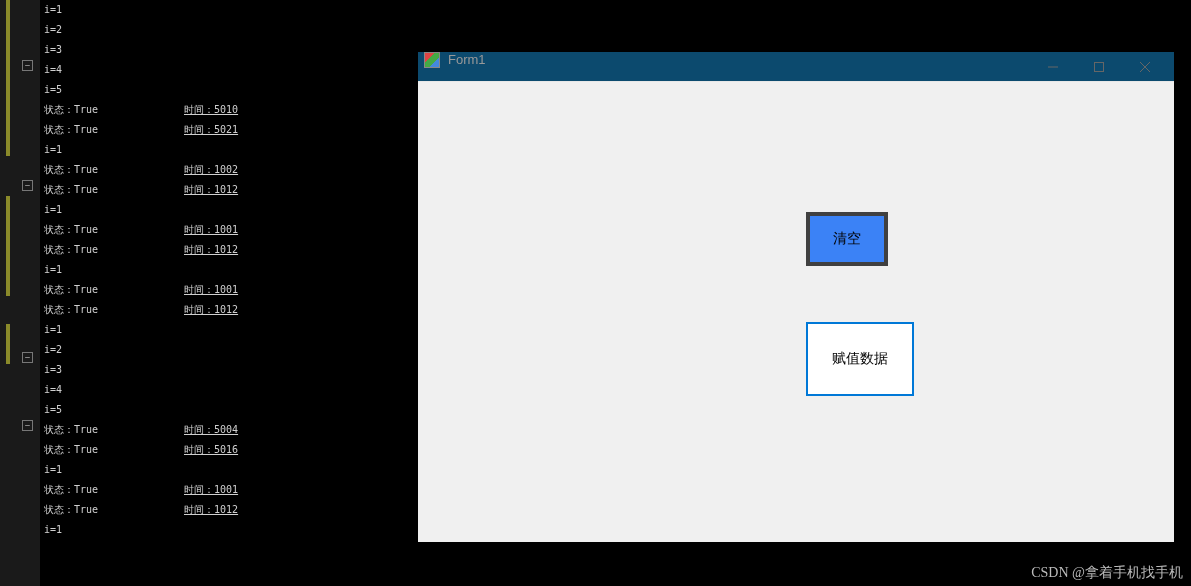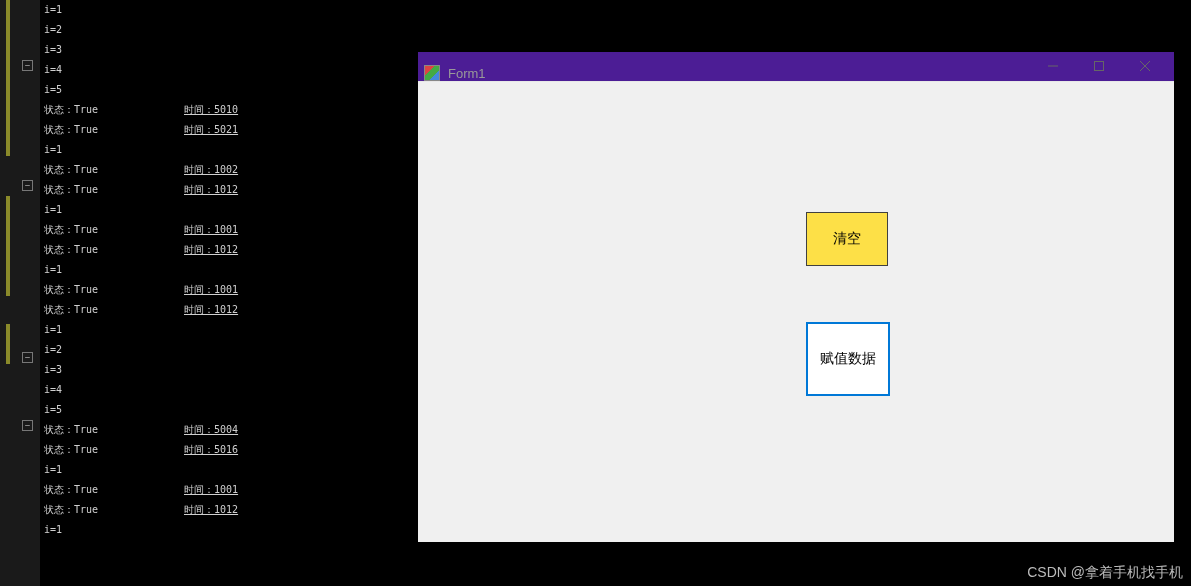--- a/index.html
+++ b/index.html
@@ -50,23 +50,23 @@
 
   .winform {
     position: absolute;
     left: 418px; top: 52px;
     width: 756px; height: 490px;
     background: #f0f0f0;
     box-shadow: 0 4px 20px rgba(0,0,0,0.5);
   }
   .titlebar {
     height: 30px;
-    background: #4c1d95;
+    background: #0c4a6e;
     display: flex;
-    align-items: flex-end;
+    align-items: flex-start;
     padding: 0 6px;
     border-bottom: 1px solid #e8e8e8;
   }
   .app-icon {
     width: 16px; height: 16px;
     background: linear-gradient(135deg,#d44 0 33%, #4a4 33% 66%, #48d 66% 100%);
     margin-right: 8px;
     border: 1px solid #888;
   }
   .title-text { color: #999; font-family: "Microsoft YaHei", Arial, sans-serif; font-size: 13px; flex: 1; }
@@ -74,41 +74,41 @@
     width: 46px; height: 30px;
     display: flex; align-items: center; justify-content: center;
     color: #666;
   }
   .winbtn svg { width: 10px; height: 10px; }
 
   .form-body { position: relative; width: 100%; height: calc(100% - 30px); }
   .btn {
     position: absolute;
     width: 82px; height: 54px;
-    background: #fde047;
-    border: 1px solid #404040;
+    background: #3b82f6;
+    border: 4px solid #404040;
     font-family: "Microsoft YaHei", Arial, sans-serif;
     font-size: 14px;
     color: #000;
     cursor: pointer;
     display: flex; align-items: center; justify-content: center;
   }
   .btn-clear { left: 388px; top: 130px; }
   .btn-assign {
     left: 388px; top: 240px;
-    width: 84px; height: 74px;
+    width: 108px; height: 74px;
     border: 2px solid #0078d7;
     background: #fff;
   }
 
   .watermark {
     position: absolute;
     right: 8px; bottom: 4px;
     color: #bbb;
-    font-family: Liberation Sans, sans-serif;
+    font-family: Liberation Serif, serif;
     font-size: 14px;
   }
 </style>
 </head>
 <body>
 
 <div class="gutter" id="gutter">
     <div class="yellowbar" style="top: 0px; height: 156px;"></div>
     <div class="yellowbar" style="top: 196px; height: 100px;"></div>
     <div class="yellowbar" style="top: 324px; height: 40px;"></div>

